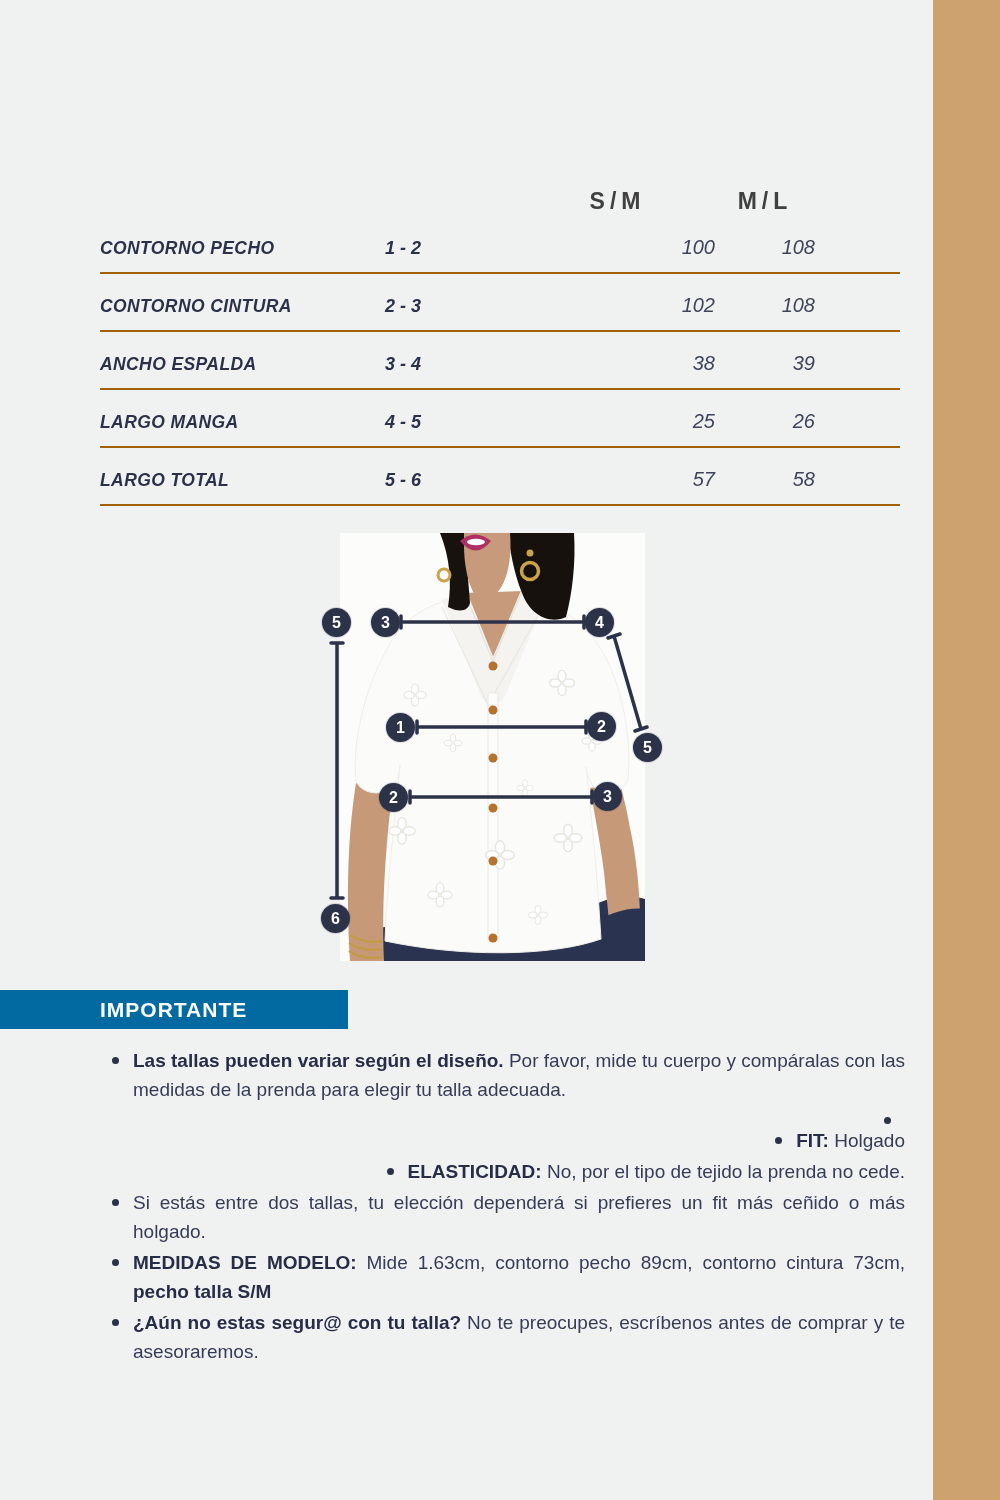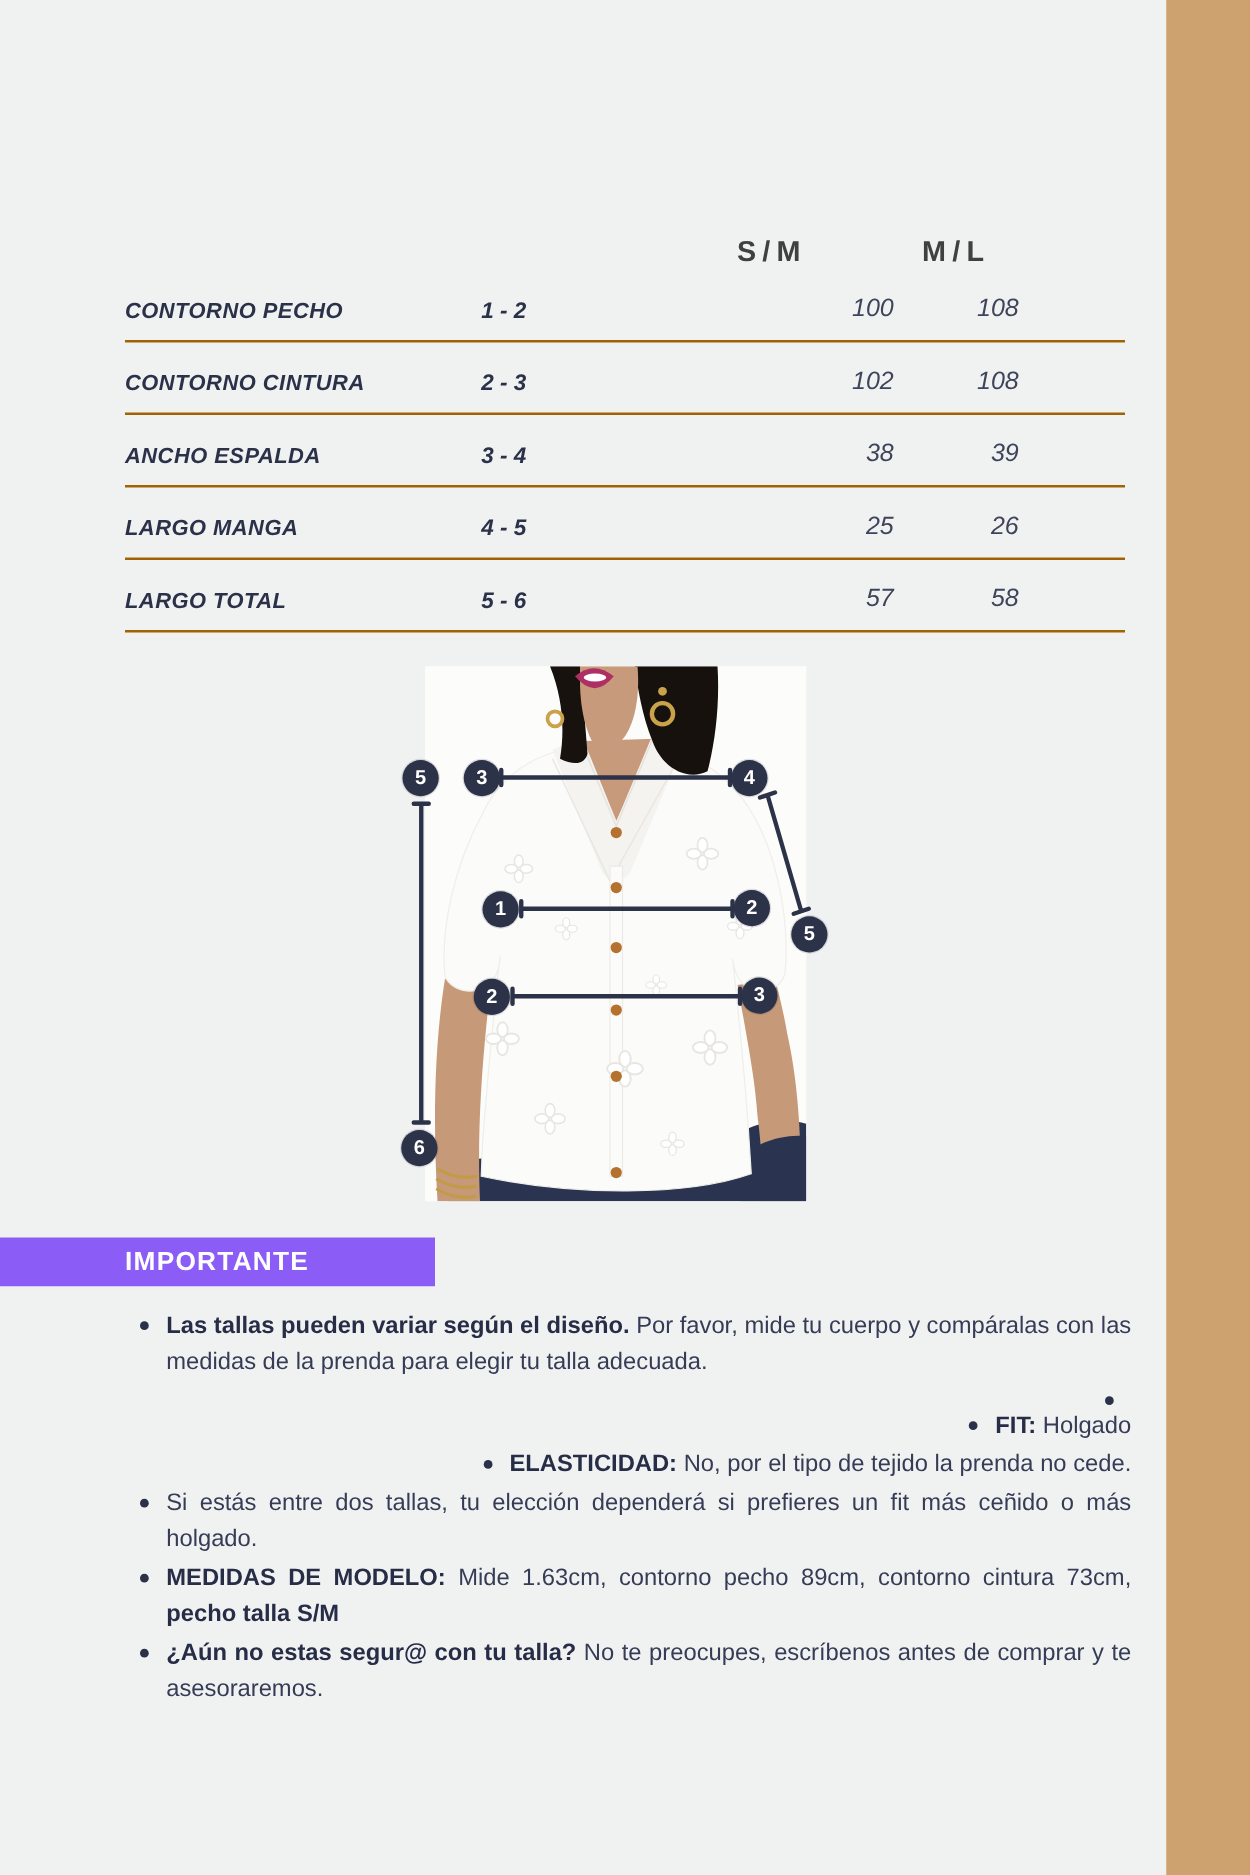--- a/index.html
+++ b/index.html
@@ -37,21 +37,21 @@
     background:#2c3248;color:#ffffff;font-size:16px;font-weight:700;
     display:flex;align-items:center;justify-content:center;line-height:1;
     box-shadow:0 0 0 1px rgba(44,50,72,.15);
   }
   .m1{left:322px;top:608px}.m2{left:371px;top:608px}.m3{left:585px;top:608px}
   .m4{left:633px;top:733px}.m5{left:386px;top:713px}.m6{left:587px;top:712px}
   .m7{left:379px;top:783px}.m8{left:593px;top:782px}.m9{left:321px;top:904px}
 
   
   .banner{
-    position:absolute;left:0;top:990px;width:348px;height:39px;background:#8b5cf6;
+    position:absolute;left:0;top:990px;width:348px;height:39px;background:#0369a1;
     color:#ffffff;font-size:21px;font-weight:700;letter-spacing:1px;
     line-height:39px;padding-left:100px;box-sizing:border-box;
   }
 
   
   .notes{position:absolute;left:108px;top:1046px;width:797px;}
   .note{display:flex;margin-bottom:2px;justify-content:flex-end;}
   .dot{flex:0 0 7px;width:7px;height:7px;border-radius:50%;background:#2b3148;margin:11px 14px 0 4px;}
   .note p{margin:0;font-size:19px;line-height:29px;color:#363c56;text-align:justify;}
   .note p .b{font-weight:700;color:#272d47;}

